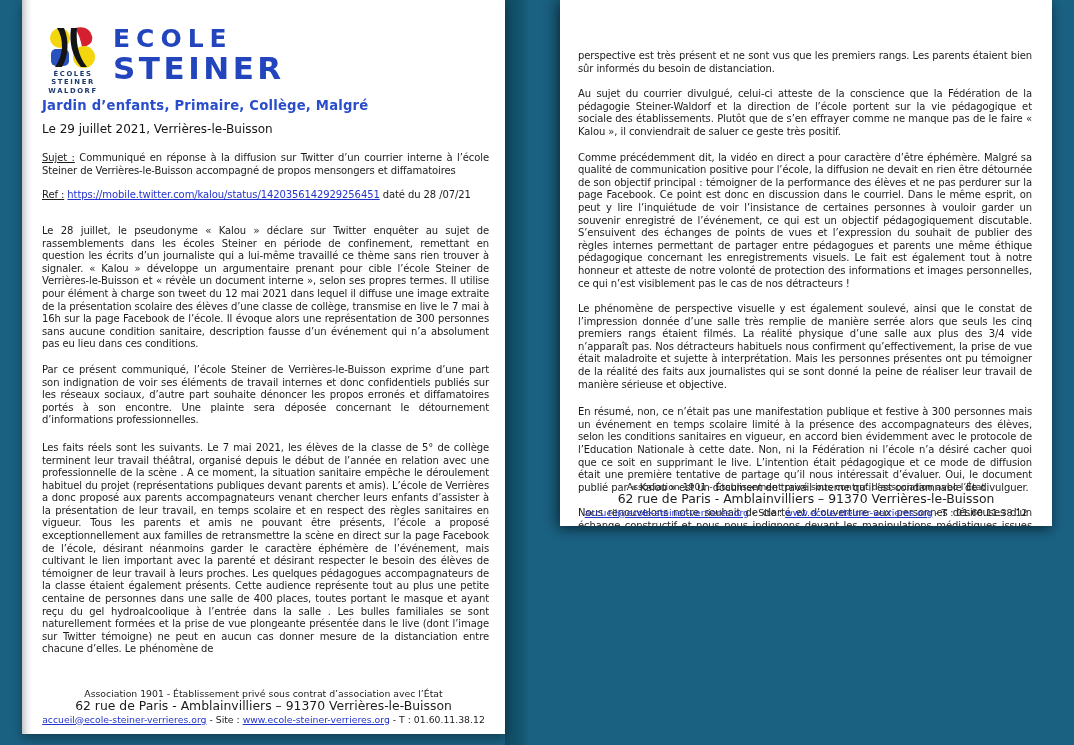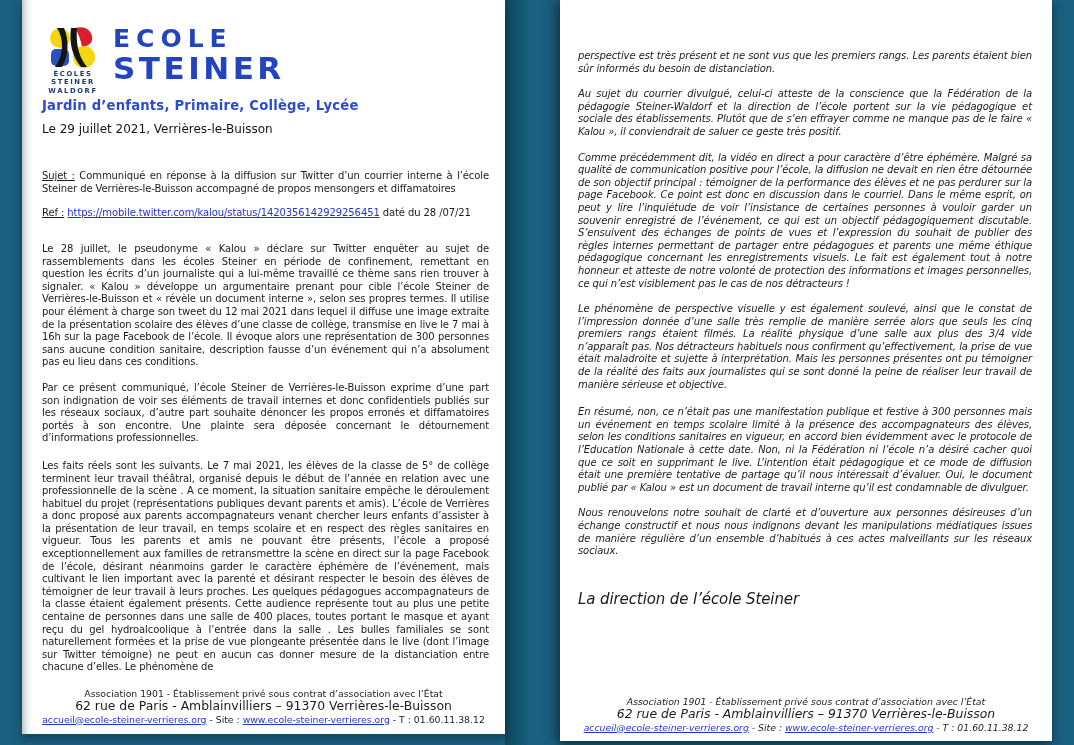--- a/index.html
+++ b/index.html
@@ -18,43 +18,42 @@
   }
   .page-left{
     left:22px;width:483px;height:734px;
     box-shadow:0 4px 10px rgba(0,0,0,.35);
   }
   .page-left::before{
     content:"";position:absolute;left:0;top:0;bottom:0;width:10px;
     background:linear-gradient(90deg,#c3c6c8,#eeefef 55%,#ffffff);
   }
   .page-right{
-    left:560px;width:492px;height:741px;
+    left:560px;width:492px;height:526px;
     box-shadow:-5px 0 12px rgba(0,0,0,.30),0 4px 10px rgba(0,0,0,.35);
-    font-style:italic;
   }
   .inner-left{padding:26px 16px 0 20px;}
   .inner-right{padding:50px 20px 0 18px;}
 
   
   .letterhead{display:flex;gap:9px;align-items:flex-start;}
   .lh-left{width:62px;flex:0 0 62px;text-align:center;}
   .emblem{width:48px;height:42px;margin:0 auto 2px;}
   .org-caption{color:#1d3a70;font-weight:bold;font-size:6.8px;letter-spacing:1.6px;line-height:8.4px;white-space:nowrap;}
   .title-1{font-size:25px;font-weight:bold;color:#2244BD;letter-spacing:6px;line-height:26px;}
   .title-2{font-size:31px;font-weight:bold;color:#2244BD;letter-spacing:3.5px;line-height:33px;}
   .tagline{font-size:13.2px;font-weight:bold;color:#2A4ECB;margin-top:3px;letter-spacing:.2px;}
   .dateline{font-size:12px;margin-top:9px;color:#141414;}
 
   
   .para,.subject,.refline{
     font-size:10px;line-height:12.6px;letter-spacing:-0.1px;
     text-align:justify;margin:0 0 13px 0;
   }
-  .subject{margin-top:34px;margin-bottom:12px;}
+  .subject{margin-top:16px;margin-bottom:12px;}
   .refline{margin-bottom:12px;}
   .gap-lg{margin-top:15px;}
   .first-para{margin-top:23px;}
   .u{text-decoration:underline;}
   a{color:#2233CC;text-decoration:underline;}
   .signature{font-size:15px;margin-top:32px;letter-spacing:-0.1px;}
 
   
   .footer{position:absolute;left:0;right:0;text-align:center;color:#1c1c1c;}
   .page-left .footer{bottom:9px;}
@@ -86,21 +85,21 @@
         <div class="org-caption">ÉCOLES</div>
         <div class="org-caption">STEINER</div>
         <div class="org-caption">WALDORF</div>
       </div>
       <div class="lh-right">
         <div class="title-1">ECOLE</div>
         <div class="title-2">STEINER</div>
       </div>
     </div>
 
-    <div class="tagline">Jardin d’enfants, Primaire, Collège, Lycée</div>
+    <div class="tagline">Jardin d’enfants, Primaire, Collège, Malgré</div>
     <div class="dateline">Le 29 juillet 2021, Verrières-le-Buisson</div>
 
     <div class="subject"><span class="u">Sujet :</span><span> Communiqué en réponse à la diffusion sur Twitter d’un courrier interne à l’école Steiner de Verrières-le-Buisson accompagné de propos mensongers et diffamatoires</span></div>
 
     <div class="refline"><span class="u">Ref :</span><span> </span><a href="#">https://mobile.twitter.com/kalou/status/1420356142929256451</a><span> daté du 28 /07/21</span></div>
 
     <p class="para first-para">Le 28 juillet, le pseudonyme « Kalou » déclare sur Twitter enquêter au sujet de rassemblements dans les écoles Steiner en période de confinement, remettant en question les écrits d’un journaliste qui a lui-même travaillé ce thème sans rien trouver à signaler. « Kalou » développe un argumentaire prenant pour cible l’école Steiner de Verrières-le-Buisson et « révèle un document interne », selon ses propres termes. Il utilise pour élément à charge son tweet du 12 mai 2021 dans lequel il diffuse une image extraite de la présentation scolaire des élèves d’une classe de collège, transmise en live le 7 mai à 16h sur la page Facebook de l’école. Il évoque alors une représentation de 300 personnes sans aucune condition sanitaire, description fausse d’un événement qui n’a absolument pas eu lieu dans ces conditions.</p>
     <p class="para">Par ce présent communiqué, l’école Steiner de Verrières-le-Buisson exprime d’une part son indignation de voir ses éléments de travail internes et donc confidentiels publiés sur les réseaux sociaux, d’autre part souhaite dénoncer les propos erronés et diffamatoires portés à son encontre. Une plainte sera déposée concernant le détournement d’informations professionnelles.</p>
     <p class="para gap-lg">Les faits réels sont les suivants. Le 7 mai 2021, les élèves de la classe de 5° de collège terminent leur travail théâtral, organisé depuis le début de l’année en relation avec une professionnelle de la scène . A ce moment, la situation sanitaire empêche le déroulement habituel du projet (représentations publiques devant parents et amis). L’école de Verrières a donc proposé aux parents accompagnateurs venant chercher leurs enfants  d’assister à la présentation de leur travail, en temps scolaire et en respect des règles sanitaires en vigueur. Tous les parents et amis ne pouvant être présents, l’école a proposé exceptionnellement aux familles de retransmettre la scène en direct sur la page Facebook de l’école, désirant néanmoins garder le caractère éphémère de l’événement, mais cultivant le lien important avec la parenté et désirant respecter le besoin des élèves de témoigner de leur travail à leurs proches. Les quelques pédagogues accompagnateurs de la classe étaient également présents. Cette audience représente tout au plus une petite centaine de personnes dans une salle de 400 places, toutes portant le masque et ayant reçu du gel hydroalcoolique à l’entrée dans la salle . Les bulles familiales se sont naturellement formées et la prise de vue plongeante présentée dans le live (dont l’image sur Twitter témoigne) ne peut en aucun cas donner mesure de la distanciation entre chacune d’elles. Le phénomène de</p>
   </div>

